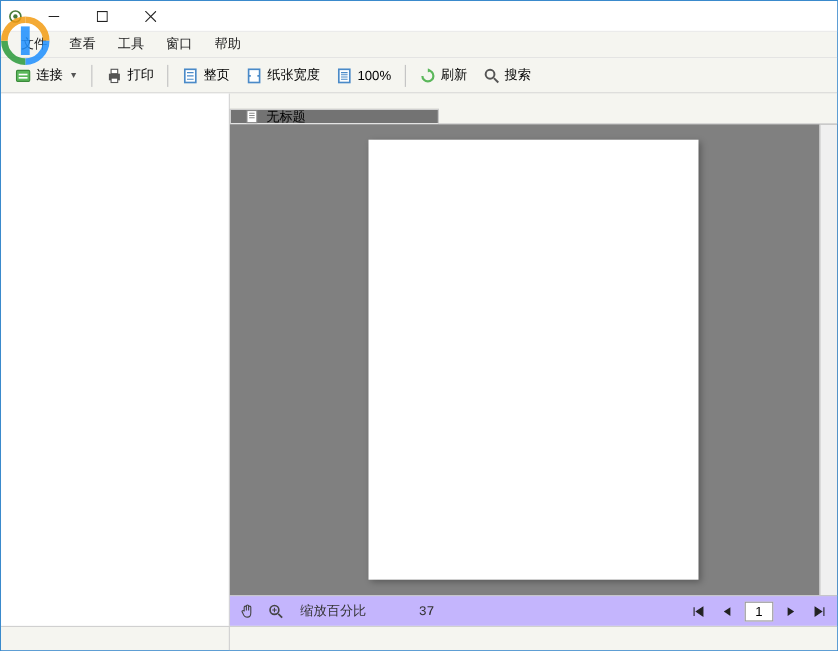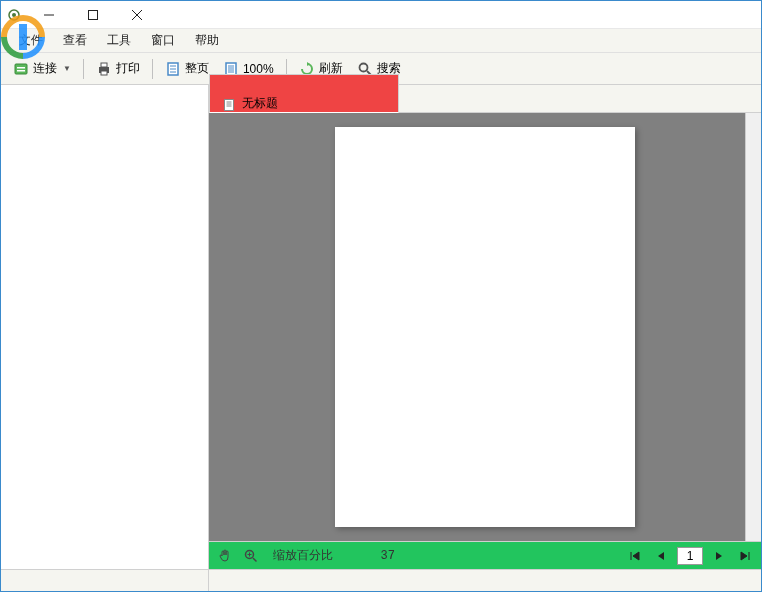--- a/index.html
+++ b/index.html
@@ -20,28 +20,28 @@
 .tool-btn { display: flex; align-items: center; padding: 3px 6px; cursor: pointer; border-radius: 2px; gap: 4px; }
 .tool-sep { width: 1px; height: 20px; background: #c0c0c0; margin: 0 4px; }
 .tool-ico { width: 16px; height: 16px; display: inline-block; }
 .dropdown-arrow { font-size: 8px; color: #555; margin-left: 2px; }
 
 .main-area { flex: 1; display: flex; min-height: 0; }
 .sidebar { width: 208px; background: #fff; border-right: 1px solid #d0d0d0; }
 
 .content-area { flex: 1; display: flex; flex-direction: column; min-width: 0; }
 .tab-bar { height: 28px; background: #f5f5f0; display: flex; align-items: flex-end; border-bottom: 1px solid #d0d0d0; }
-.tab { height: 39px; padding: 0 12px; display: flex; align-items: flex-end; gap: 6px; background: #ef4444; border: 1px solid #d0d0d0; border-bottom: 1px solid #fff; margin-bottom: -1px; cursor: pointer; min-width: 190px; }
+.tab { height: 14px; padding: 0 12px; display: flex; align-items: center; gap: 6px; background: #737373; border: 1px solid #d0d0d0; border-bottom: 1px solid #fff; margin-bottom: -1px; cursor: pointer; min-width: 190px; }
 .tab-ico { width: 14px; height: 14px; }
 
 .viewer { flex: 1; background: #808080; display: flex; align-items: center; justify-content: center; overflow: hidden; position: relative; }
 .page { width: 300px; height: 400px; background: #fff; box-shadow: 2px 2px 6px rgba(0,0,0,0.3); }
 .viewer-scrollbar { position: absolute; right: 0; top: 0; bottom: 0; width: 16px; background: #f0f0f0; border-left: 1px solid #ccc; }
 
-.bottom-toolbar { height: 28px; background: #22c55e; border-top: 1px solid #d0d0d0; display: flex; align-items: center; padding: 0 6px; gap: 6px; }
+.bottom-toolbar { height: 28px; background: #c4b5fd; border-top: 1px solid #d0d0d0; display: flex; align-items: center; padding: 0 6px; gap: 6px; }
 .bt-btn { width: 20px; height: 20px; display: flex; align-items: center; justify-content: center; cursor: pointer; border-radius: 2px; }
 .bt-label { color: #333; padding: 0 6px; }
 .bt-value { width: 50px; text-align: right; color: #333; font-family: Liberation Mono, monospace; }
 .bt-spacer { flex: 1; }
 .bt-page-input { width: 26px; height: 18px; border: 1px solid #999; text-align: center; background: #fff; }
 
 .statusbar { height: 22px; background: #f5f5f0; border-top: 1px solid #d0d0d0; display: flex; }
 .status-divider { width: 208px; border-right: 1px solid #d0d0d0; }
 
 .watermark { position: absolute; top: 12px; left: 0; pointer-events: none; opacity: 0.85; z-index: 100; }
@@ -116,20 +116,29 @@
     <div class="tool-btn">
       <span class="tool-ico">
         <svg width="16" height="16" viewBox="0 0 16 16">
             <rect x="3" y="2" width="10" height="12" fill="#fff" stroke="#4a8ac8" stroke-width="1.5"></rect>
             <line x1="5" y1="5" x2="11" y2="5" stroke="#4a8ac8"></line>
             <line x1="5" y1="8" x2="11" y2="8" stroke="#4a8ac8"></line>
             <line x1="5" y1="11" x2="11" y2="11" stroke="#4a8ac8"></line>
           </svg>
       </span>
       <span>整页</span>
+    </div>
+    <div class="tool-btn">
+      <span class="tool-ico">
+        <svg width="16" height="16" viewBox="0 0 16 16">
+            <rect x="3" y="2" width="10" height="12" fill="#fff" stroke="#4a8ac8" stroke-width="1.5"></rect>
+            <path d="M5 8 L3 8 M11 8 L13 8" stroke="#4a8ac8" stroke-width="1.5"></path>
+          </svg>
+      </span>
+      <span>纸张宽度</span>
     </div>
     <div class="tool-btn">
       <span class="tool-ico">
         <svg width="16" height="16" viewBox="0 0 16 16">
             <rect x="3" y="2" width="10" height="12" fill="#fff" stroke="#4a8ac8" stroke-width="1.5"></rect>
             <line x1="5" y1="5" x2="11" y2="5" stroke="#4a8ac8"></line>
             <line x1="5" y1="7" x2="11" y2="7" stroke="#4a8ac8"></line>
             <line x1="5" y1="9" x2="11" y2="9" stroke="#4a8ac8"></line>
             <line x1="5" y1="11" x2="11" y2="11" stroke="#4a8ac8"></line>
           </svg>

